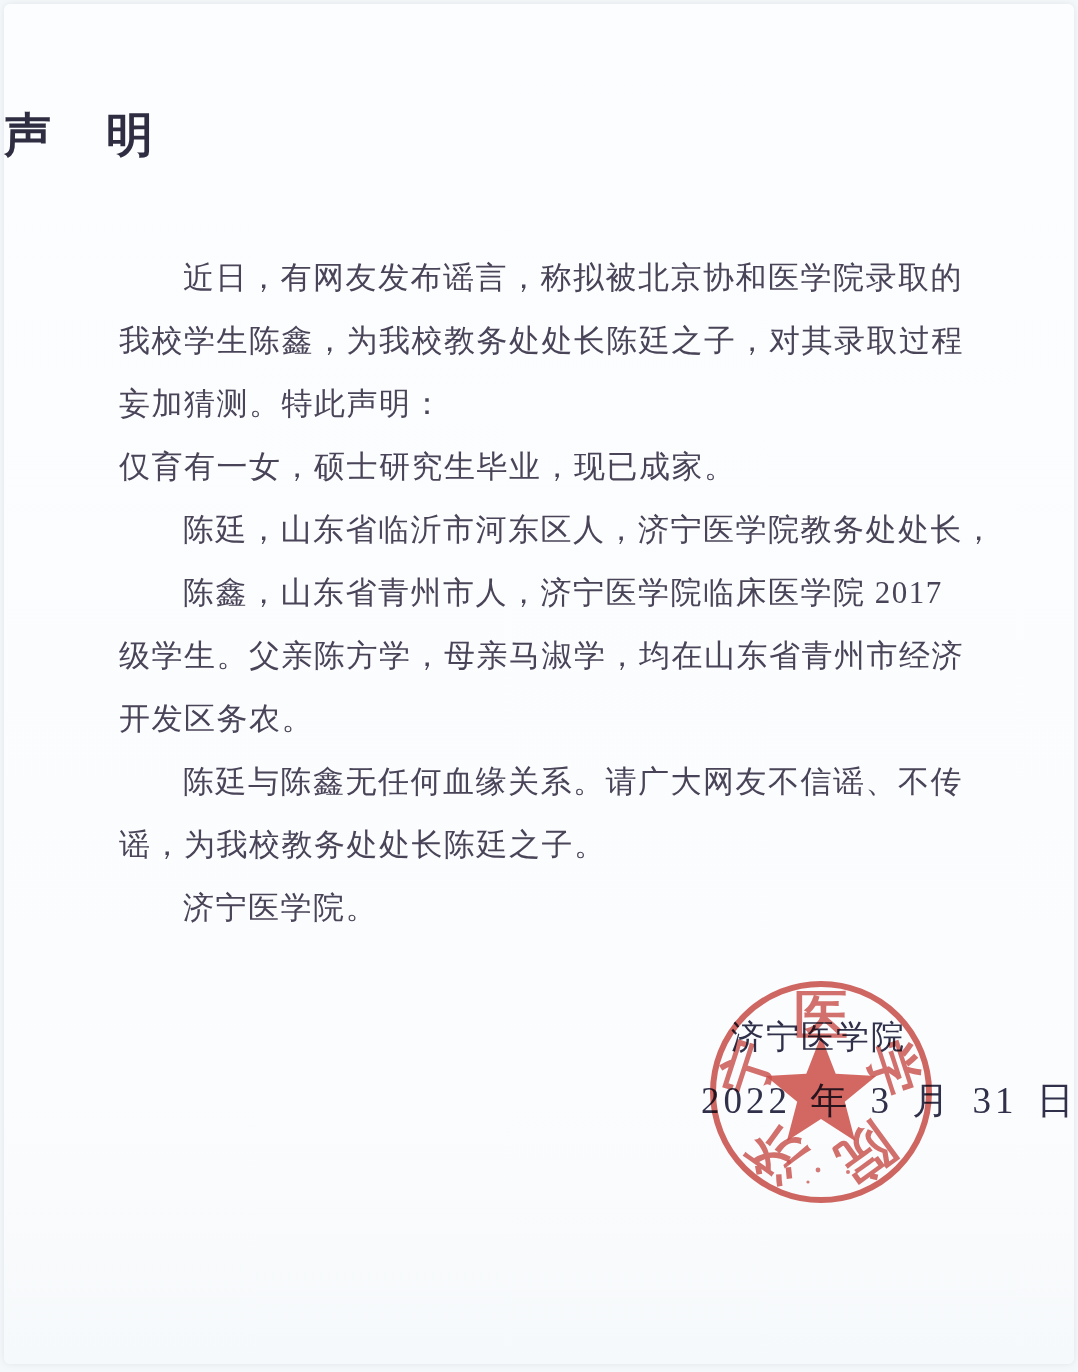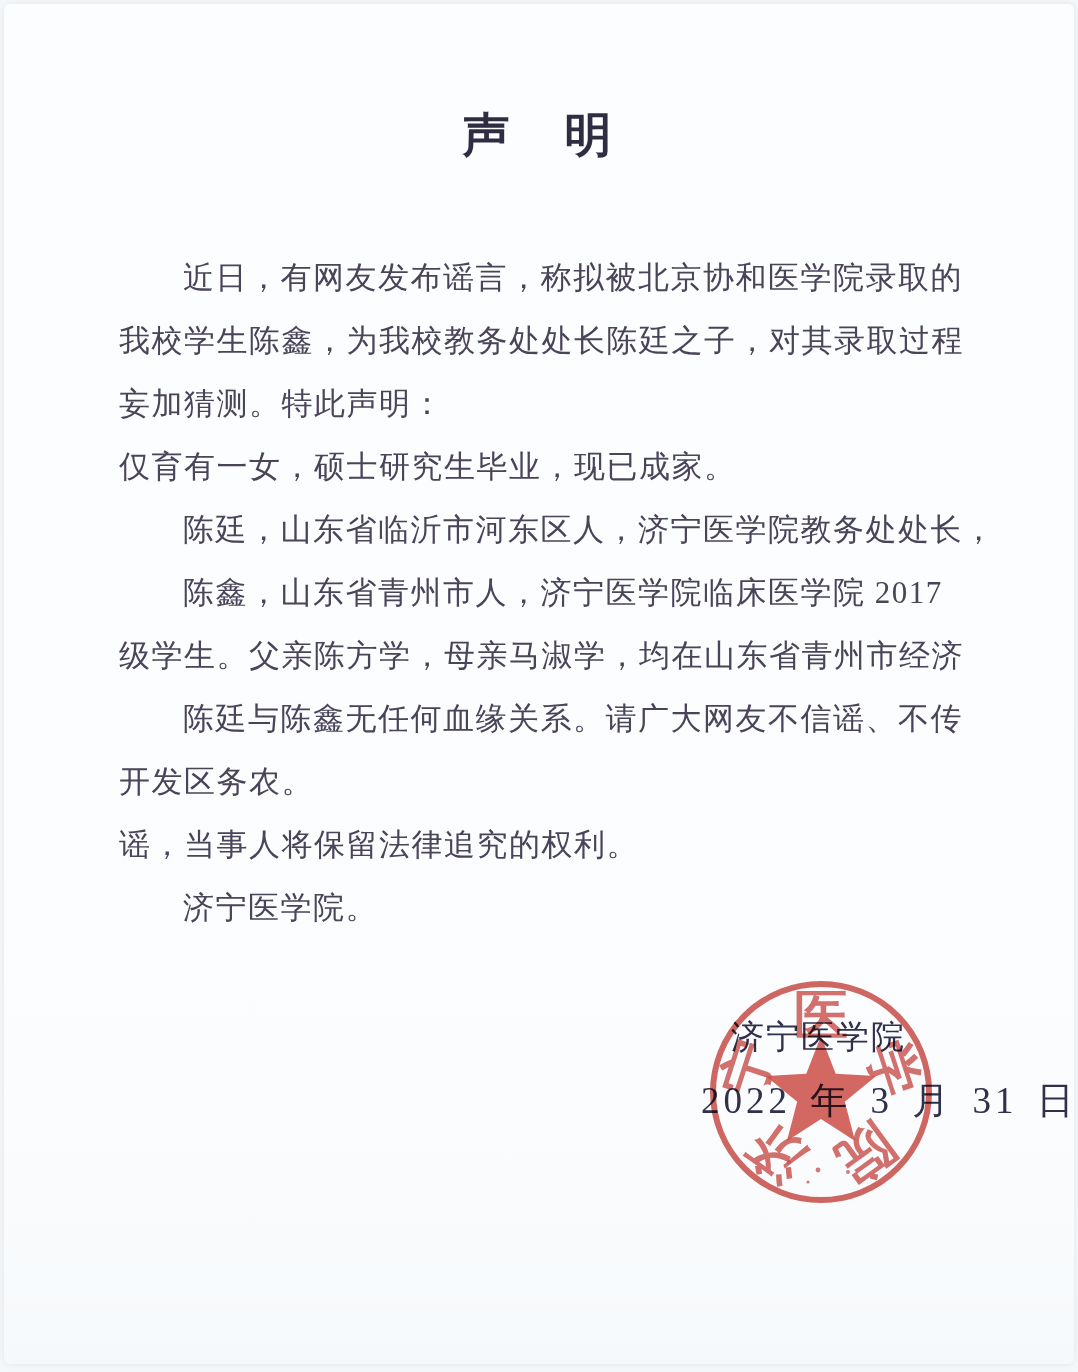--- a/index.html
+++ b/index.html
@@ -13,21 +13,21 @@
   .page{
     position:absolute;
     left:4px;top:4px;right:4px;bottom:8px;
     background:linear-gradient(180deg,#fcfdfe 0%,#fbfcfe 80%,#f6f9fb 100%);
     border-radius:6px;
     box-shadow:0 0 6px rgba(160,175,190,.25);
   }
   .page-title{
     position:absolute;
     left:0;right:0;top:100px;
-    text-align:center;
+    text-align:left;
     font-size:47px;
     font-weight:bold;
     color:#2e2d42;
     letter-spacing:4px;
     filter:blur(.3px);
   }
   .body-text{
     position:absolute;
     left:115px;top:242px;
     width:856px;
@@ -80,23 +80,23 @@
     <div class="page-title">声　明</div>
 
     <div class="body-text" id="body-lines">
         <div class="line indent">近日，有网友发布谣言，称拟被北京协和医学院录取的</div>
         <div class="line">我校学生陈鑫，为我校教务处处长陈廷之子，对其录取过程</div>
         <div class="line">妄加猜测。特此声明：</div>
         <div class="line">仅育有一女，硕士研究生毕业，现已成家。</div>
         <div class="line indent">陈廷，山东省临沂市河东区人，济宁医学院教务处处长，</div>
         <div class="line indent">陈鑫，山东省青州市人，济宁医学院临床医学院 2017</div>
         <div class="line">级学生。父亲陈方学，母亲马淑学，均在山东省青州市经济</div>
+        <div class="line">开发区务农。</div>
         <div class="line indent">陈廷与陈鑫无任何血缘关系。请广大网友不信谣、不传</div>
-        <div class="line">开发区务农。</div>
-        <div class="line">谣，当事人将保留法律追究的权利。</div>
+        <div class="line">谣，为我校教务处处长陈廷之子。</div>
         <div class="line indent">济宁医学院。</div>
       </div>
 
     <div class="sign-org">济宁医学院</div>
     <div class="sign-date">2022 年 3 月 31 日</div>
 
     <svg class="seal" viewBox="0 0 232 232" xmlns="http://www.w3.org/2000/svg">
       <circle cx="116" cy="116" r="108" fill="none" stroke="#c7423c" stroke-width="6" stroke-opacity="0.88"></circle>
       <polygon points="116,60 130.7,97.8 171.2,100.1 139.8,125.7 150.1,164.9 116,143 81.9,164.9 92.2,125.7 60.8,100.1 101.3,97.8" fill="#cf4a42" fill-opacity="0.9"></polygon>
       <g fill="#c7423c" fill-opacity="0.82" font-size="54" text-anchor="middle">

